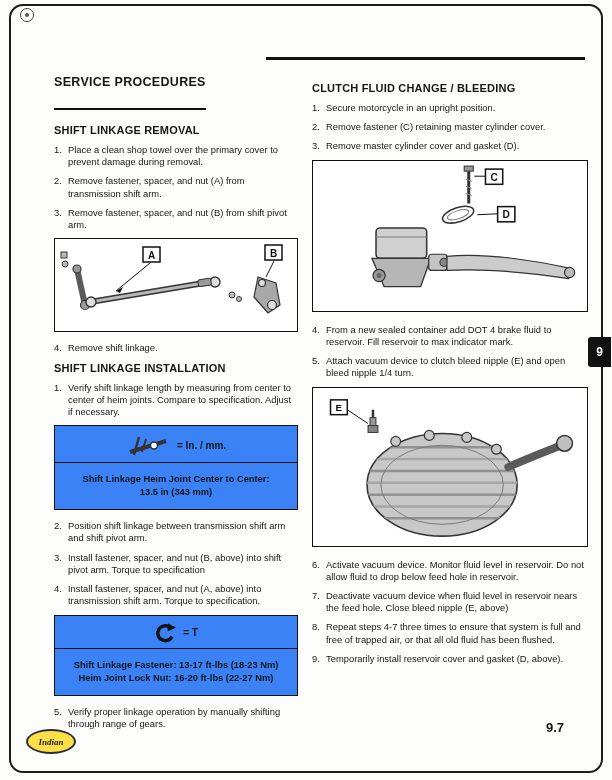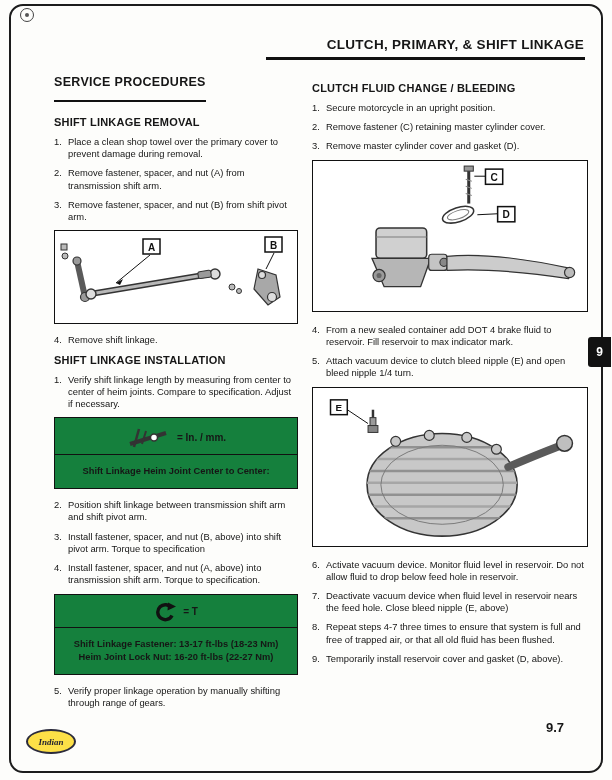--- a/index.html
+++ b/index.html
@@ -16,37 +16,37 @@
 
   .header-title { position:absolute; top:37px; right:28px; width:360px; text-align:right;
                   font-size:13.5px; font-weight:bold; letter-spacing:0.3px; }
   .title-rule { position:absolute; top:57px; left:266px; right:27px; height:2.5px; background:#111; }
 
   .col { position:absolute; }
   .col.left  { left:54px;  top:72px; width:244px; }
   .col.right { left:312px; top:80px; width:276px; }
 
   .section-title { display:inline-block; font-size:12.5px; font-weight:bold;
-                   border-bottom:2px solid #111; padding-bottom:11px; margin-bottom:12px;
+                   border-bottom:2px solid #111; padding-bottom:19px; margin-bottom:12px;
                    letter-spacing:0.3px; }
   .sub { font-size:11px; font-weight:bold; margin:2px 0 8px; letter-spacing:0.2px; }
 
   .step { display:flex; margin-bottom:7px; font-size:9.4px; line-height:1.3; }
   .step .num { flex:0 0 14px; }
   .step .txt { flex:1; }
 
   .note { font-weight:bold; font-size:9.4px; line-height:1.32; margin:2px 0 12px; }
 
   .figure { position:relative; border:1.3px solid #111; background:#fff; }
   .figure.linkage { height:94px;  margin:4px 0 10px; }
   .figure.mcyl    { height:152px; margin:6px 0 12px; }
   .figure.cover   { height:160px; margin:6px 0 12px; }
   .figure svg { display:block; width:100%; height:100%; }
 
-  .spec-box { border:1.3px solid #111; margin:2px 0 10px; background:#15803d; }
+  .spec-box { border:1.3px solid #111; margin:2px 0 10px; background:#3b82f6; }
   .spec-icon-row { display:flex; justify-content:center; align-items:center; gap:7px;
                    padding:7px 4px 5px; font-weight:bold; font-size:10px; }
   .spec-body { border-top:1.3px solid #111; text-align:center; font-weight:bold;
                font-size:9.3px; line-height:1.4; padding:10px 2px; }
 
   .chapter-tab { position:absolute; right:1px; top:337px; width:23px; height:30px;
                  background:#121212; color:#fff; font-weight:bold; font-size:12px;
                  display:flex; align-items:center; justify-content:center;
                  border-radius:3px 0 0 3px; }
 
@@ -64,21 +64,20 @@
 
   svg text.callout { font-family:"Liberation Sans", sans-serif; font-size:10px; font-weight:bold; fill:#111; }
 </style>
 </head>
 <body>
 
 <div class="page">
   <div class="frame"></div>
   <div class="corner-mark"></div>
 
-  <div class="header-title">CLUTCH, PRIMARY, &amp; SHIFT LINKAGE</div>
   <div class="title-rule"></div>
 
   <div class="col left">
     <div><span class="section-title">SERVICE PROCEDURES</span></div>
 
     <div class="sub">SHIFT LINKAGE REMOVAL</div>
 
     <div class="step">
       <span class="num">1.</span>
       <span class="txt">Place a clean shop towel over the primary cover to prevent damage during removal.</span>
@@ -144,20 +143,21 @@
         <svg width="44" height="24" viewBox="0 0 44 24">
           <line x1="4" y1="19" x2="40" y2="8" stroke="#333" stroke-width="4"></line>
           <line x1="8" y1="22" x2="13" y2="4" stroke="#333" stroke-width="2.5"></line>
           <line x1="16" y1="19" x2="20" y2="6" stroke="#333" stroke-width="2"></line>
           <circle cx="28" cy="12.5" r="3.5" fill="#fff" stroke="#333" stroke-width="1.5"></circle>
         </svg>
         <span>= In. / mm.</span>
       </div>
       <div class="spec-body">
         <div>Shift Linkage Heim Joint Center to Center:</div>
+        <div>13.5 in (343 mm)</div>
       </div>
     </div>
 
     <div class="step">
       <span class="num">2.</span>
       <span class="txt">Position shift linkage between transmission shift arm and shift pivot arm.</span>
     </div>
     <div class="step">
       <span class="num">3.</span>
       <span class="txt">Install fastener, spacer, and nut (B, above) into shift pivot arm. Torque to specification</span>

